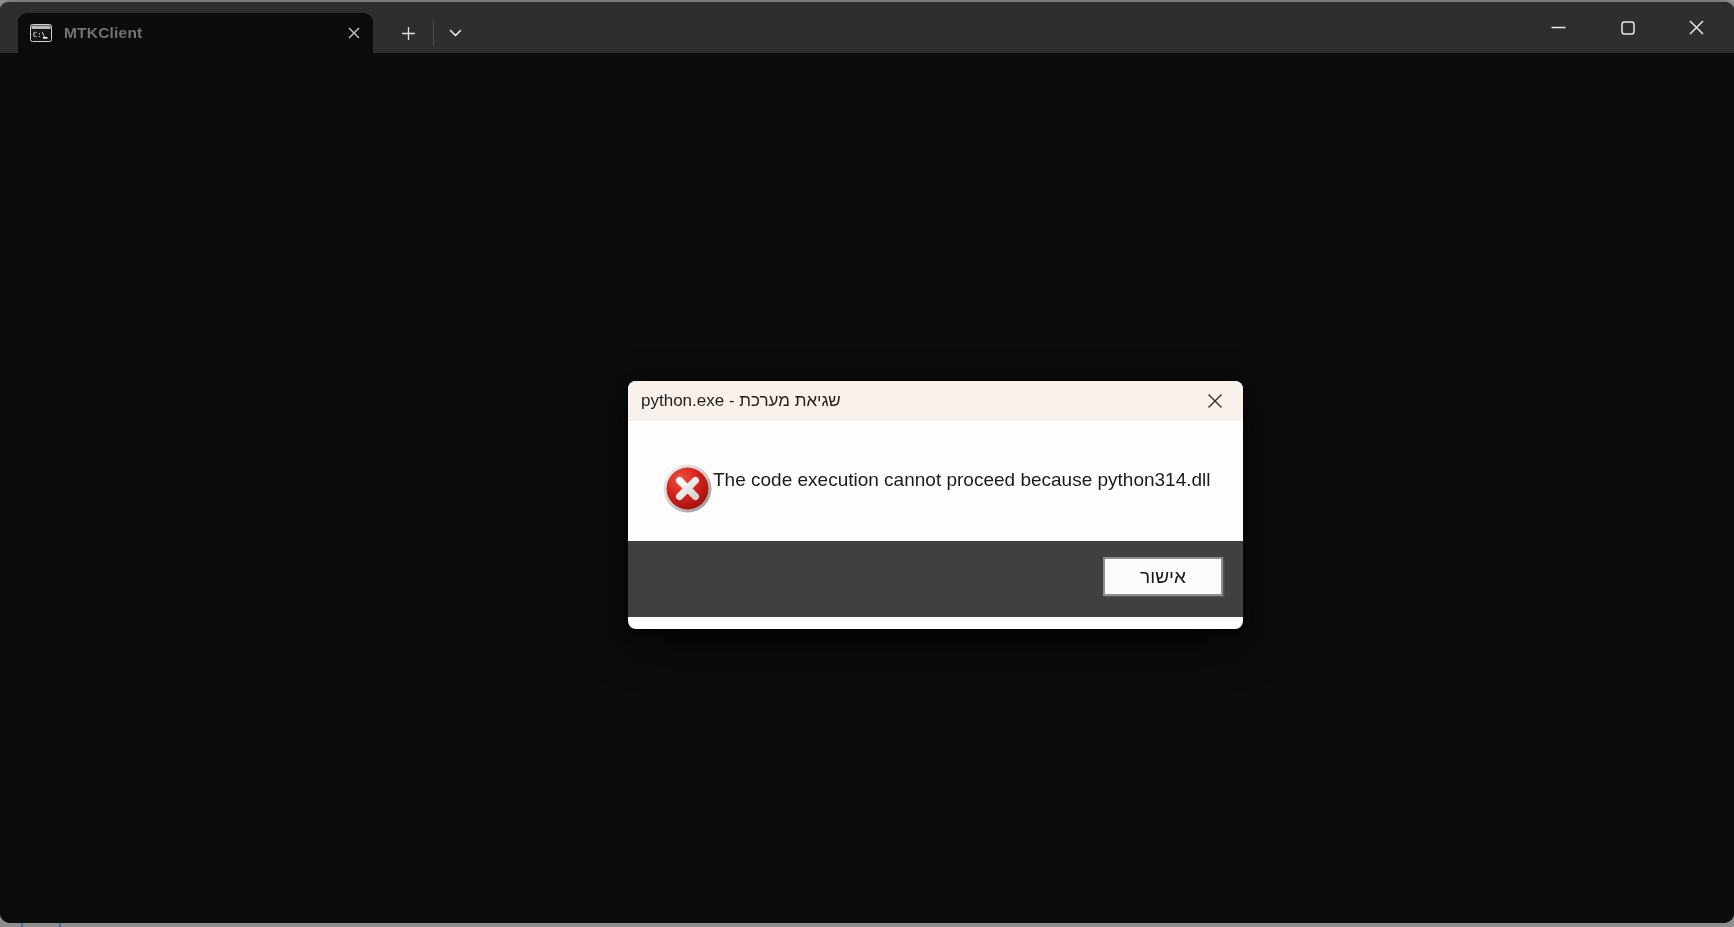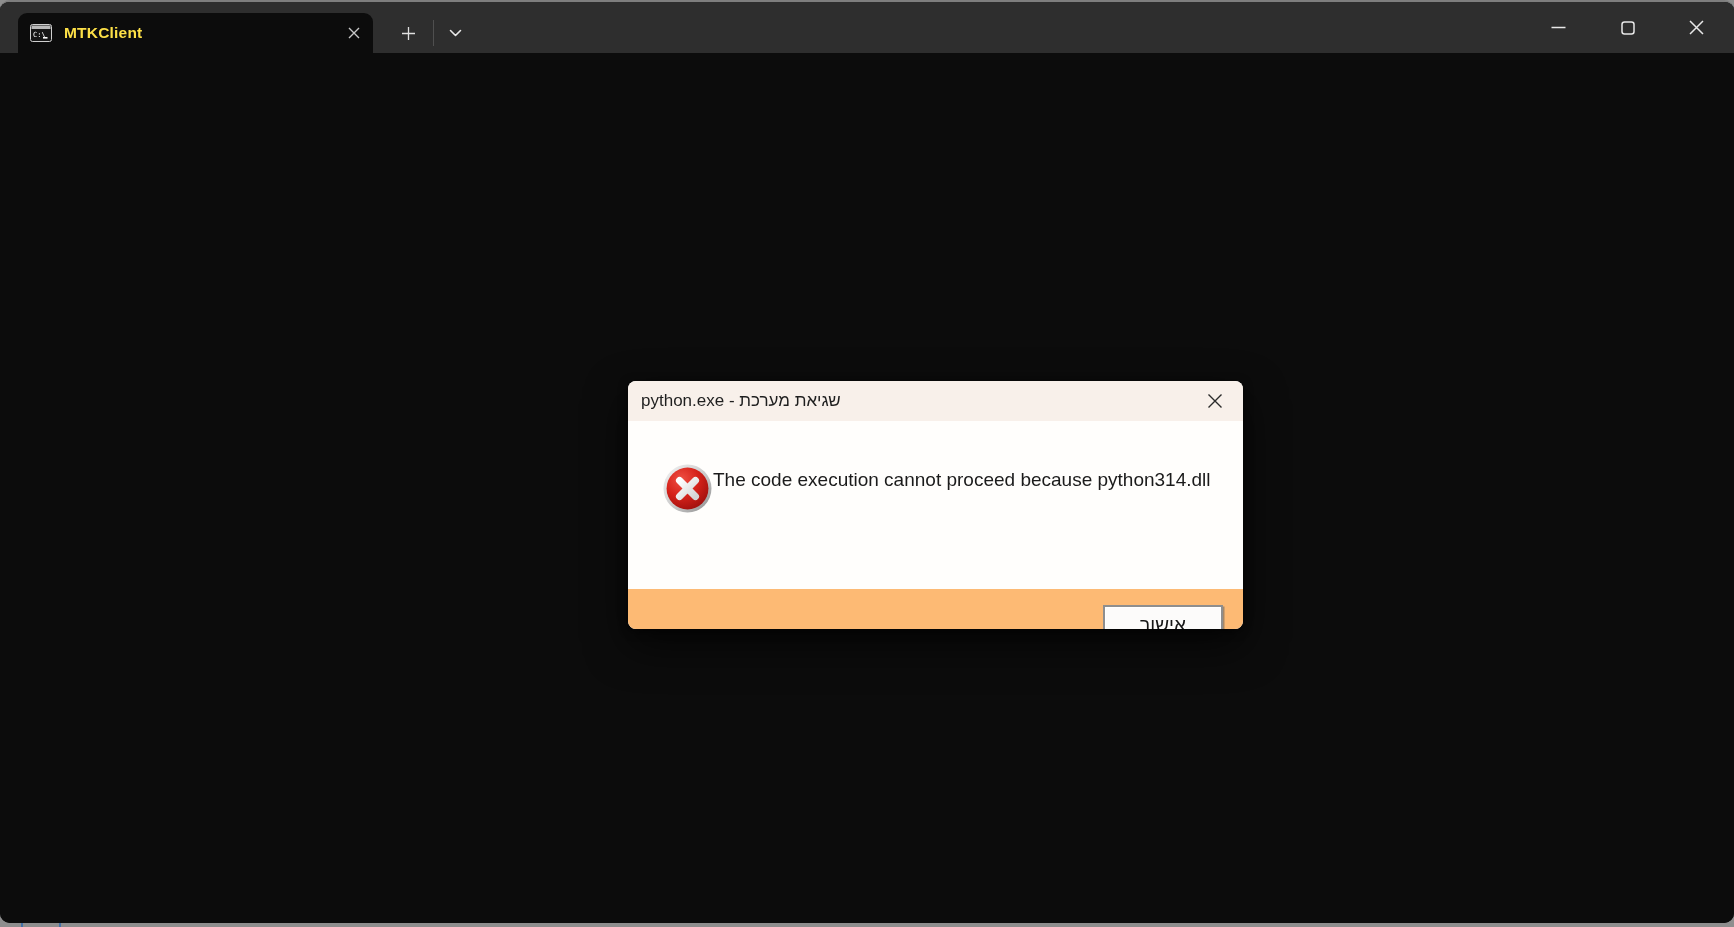--- a/index.html
+++ b/index.html
@@ -35,21 +35,21 @@
     border-radius: 9px 9px 0 0;
     display: flex;
     align-items: center;
     padding-left: 12px;
     cursor: default;
   }
   .tab-icon { width: 22px; height: 18px; flex: 0 0 auto; }
   .tab-title {
     flex: 1;
     margin-left: 12px;
-    color: #fde047;
+    color: #737373;
     font-size: 15.5px;
     font-weight: 700;
     letter-spacing: 0.2px;
     white-space: nowrap;
     overflow: hidden;
   }
   .tab-close-btn {
     width: 38px; height: 40px;
     display: flex; align-items: center; justify-content: center;
     flex: 0 0 auto;
@@ -135,23 +135,22 @@
   .error-message {
     position: absolute;
     left: 85px; top: 45px;
     font-size: 19px;
     line-height: 27.5px;
     color: #1b1b1b;
     white-space: nowrap;
   }
   .dialog-footer {
     position: relative;
-    height: 64px;
-    background: #fdba74;
-    margin-top: 48px;
+    height: 76px;
+    background: #404040;
   }
   .ok-button {
     position: absolute;
     right: 20px; top: 16px;
     width: 120px; height: 39px;
     background: #fcfbfa;
     border: 2px solid #8e8e8e;
     box-shadow: inset 0 0 0 1px #ffffff, 1.5px 1.5px 0 rgba(95,95,95,0.55);
     font-family: "Liberation Sans", "DejaVu Sans", sans-serif;
     font-size: 19px;

